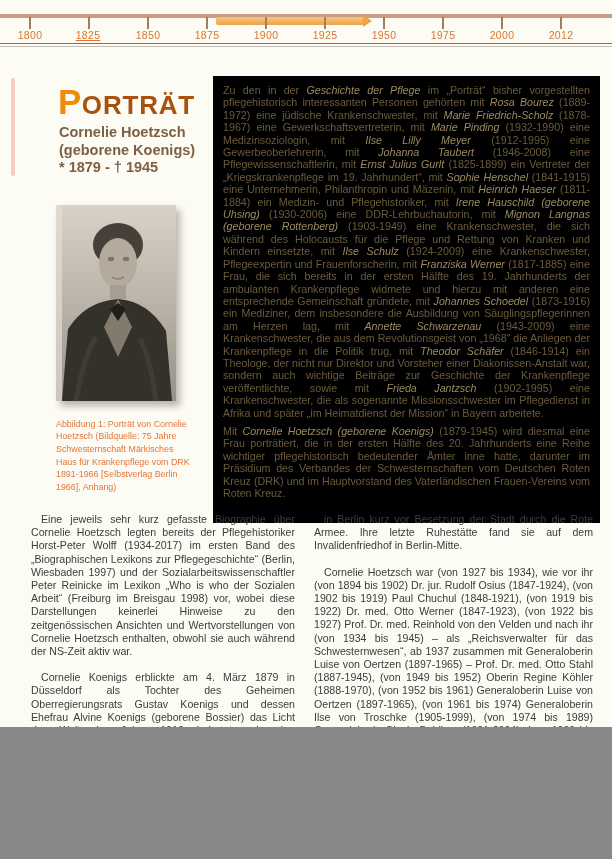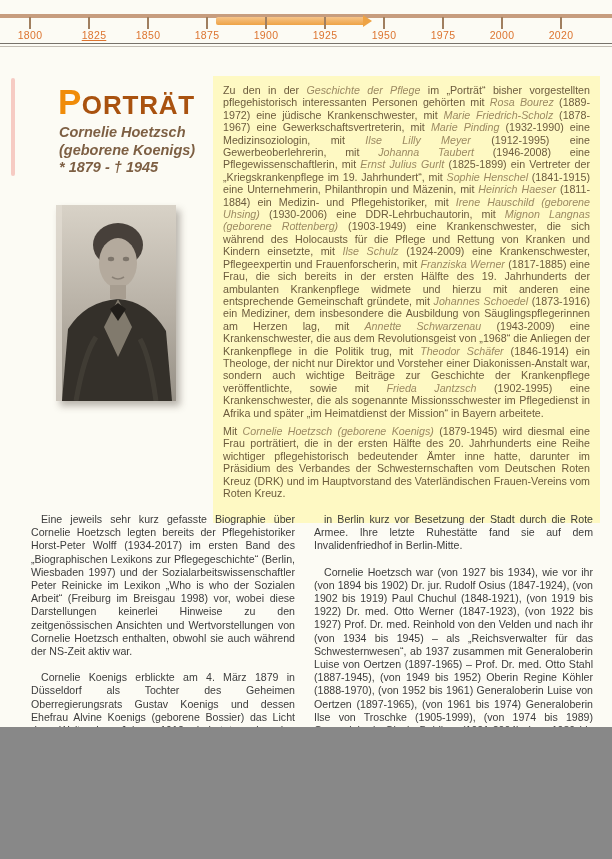--- a/index.html
+++ b/index.html
@@ -15,29 +15,29 @@
   .tl-rule { position:absolute; left:0; top:43px; width:612px; height:2px; border-top:1px solid #77726a; border-bottom:1px solid #c2bcb2; }
   .tl-arrow { position:absolute; top:17px; height:8px; background:linear-gradient(#f6c489,#eea345); border-radius:2px 0 0 2px; }
   .tl-arrow::after { content:""; position:absolute; right:-9px; top:-2px;
     border-left:9px solid #eea345; border-top:6px solid transparent; border-bottom:6px solid transparent; }
   
   .artifact { position:absolute; left:11px; top:78px; width:4px; height:98px; background:rgba(231,92,84,0.30); border-radius:2px; }
   .brand { position:absolute; left:58px; top:82px; white-space:nowrap; }
   .t-cap  { font-size:35px; font-weight:bold; color:#f08c09; letter-spacing:0.5px; }
   .t-rest { font-size:26px; font-weight:bold; color:#a9520f; letter-spacing:0.8px;text-align:right; }
   .subject { position:absolute; left:59px; top:124px; width:155px;
-    font-size:14.5px; font-weight:bold; color:#7d5f43; line-height:17.5px;font-style:italic; }
+    font-size:14.5px; font-weight:bold; color:#7d5f43; line-height:17.5px; }
   
   .photo { position:absolute; left:56px; top:205px; width:120px; height:196px;
     box-shadow:4px 5px 7px rgba(60,50,40,0.35); background:#c9c3b9; }
   .caption { position:absolute; left:56px; top:409px; width:134px;
     font-size:8.9px; line-height:12.6px; color:#e4763a; }
   
   .abstract { position:absolute; left:213px; top:76px; width:387px; height:447px;
-    background:#fef9c3; box-sizing:border-box; padding:8px 10px 8px 10px;
+    background:#000000; box-sizing:border-box; padding:8px 10px 8px 10px;
     color:#6c5b3d; font-size:10.7px; line-height:12.4px; text-align:justify; overflow:hidden; }
   .abstract p { margin:0; }
   .abstract p + p { margin-top:6px; }
   .seg-name { font-style:italic; color:#9c8a62; }
   
   .col { position:absolute; top:513px; color:#3c3c3c; font-size:10.6px; line-height:13.2px; text-align:justify; }
   .col p { margin:0; text-indent:10px; }
   .col p + p { margin-top:13px; }
   .col-left  { left:31px;  width:264px; }
   .col-right { left:314px; width:279px; }
@@ -52,37 +52,37 @@
 
 <div class="page">
 
   <div>
     <div class="tl-bar"></div>
     <div class="tl-arrow" style="left: 216.44px; width: 146.76px;"></div>
     <div>
         <div class="tl-tick" style="left: 30px;"></div>
         <div class="tl-year" style="left: 30px;">1800</div>
         <div class="tl-tick" style="left: 89px;"></div>
-        <div class="tl-year" style="left: 94px; text-decoration: underline;">1825</div>
+        <div class="tl-year" style="left: 88px; text-decoration: underline;">1825</div>
         <div class="tl-tick" style="left: 148px;"></div>
         <div class="tl-year" style="left: 148px;">1850</div>
         <div class="tl-tick" style="left: 207px;"></div>
         <div class="tl-year" style="left: 207px;">1875</div>
         <div class="tl-tick" style="left: 266px;"></div>
         <div class="tl-year" style="left: 266px;">1900</div>
         <div class="tl-tick" style="left: 325px;"></div>
         <div class="tl-year" style="left: 325px;">1925</div>
         <div class="tl-tick" style="left: 384px;"></div>
         <div class="tl-year" style="left: 384px;">1950</div>
         <div class="tl-tick" style="left: 443px;"></div>
         <div class="tl-year" style="left: 443px;">1975</div>
         <div class="tl-tick" style="left: 502px;"></div>
         <div class="tl-year" style="left: 502px;">2000</div>
         <div class="tl-tick" style="left: 561px;"></div>
-        <div class="tl-year" style="left: 561px;">2020</div>
+        <div class="tl-year" style="left: 561px;">2012</div>
       </div>
     <div class="tl-rule"></div>
   </div>
 
   <div class="artifact"></div>
 
   <div class="brand">
     <span class="t-cap">P</span><span class="t-rest">ORTRÄT</span>
   </div>
   <div class="subject">
@@ -108,20 +108,21 @@
       <ellipse cx="70" cy="54" rx="3.2" ry="2.2" fill="#7d756b"></ellipse>
       <path d="M56 72 Q62 76 68 72" stroke="#8a8176" stroke-width="1.6" fill="none"></path>
       <rect x="54" y="80" width="16" height="14" fill="#a79d90"></rect>
       <path d="M6 196 L12 124 Q30 96 62 94 Q92 96 110 126 L116 196 Z" fill="#34302a"></path>
       <path d="M62 94 L48 122 L62 152 L76 122 Z" fill="#8f8779" opacity="0.85"></path>
       <path d="M54 104 L62 116 L70 104 L62 98 Z" fill="#211e1a"></path>
       <path d="M20 196 Q28 150 40 132" stroke="#4a443c" stroke-width="5" fill="none" opacity="0.6"></path>
       <path d="M100 196 Q94 152 84 134" stroke="#4a443c" stroke-width="5" fill="none" opacity="0.6"></path>
     </svg>
   </div>
+  <p class="caption">Abbildung 1: Porträt von Cornelie Hoetzsch (Bildquelle: 75 Jahre Schwesternschaft Märkisches Haus für Krankenpflege vom DRK 1891-1966 [Selbstverlag Berlin 1966], Anhang)</p>
 
   <div class="abstract">
     <p><span class="seg-plain">Zu den in der </span><span class="seg-name">Geschichte der Pflege</span><span class="seg-plain"> im „Porträt“ bisher vorgestellten pflegehistorisch interessanten Personen gehörten mit </span><span class="seg-name">Rosa Bourez</span><span class="seg-plain"> (1889-1972) eine jüdische Krankenschwester, mit </span><span class="seg-name">Marie Friedrich-Scholz</span><span class="seg-plain"> (1878-1967) eine Gewerkschaftsvertreterin, mit </span><span class="seg-name">Marie Pinding</span><span class="seg-plain"> (1932-1990) eine Medizinsoziologin, mit </span><span class="seg-name">Ilse Lilly Meyer</span><span class="seg-plain"> (1912-1995) eine Gewerbeoberlehrerin, mit </span><span class="seg-name">Johanna Taubert</span><span class="seg-plain"> (1946-2008) eine Pflegewissenschaftlerin, mit </span><span class="seg-name">Ernst Julius Gurlt</span><span class="seg-plain"> (1825-1899) ein Vertreter der „Kriegskrankenpflege im 19. Jahrhundert“, mit </span><span class="seg-name">Sophie Henschel</span><span class="seg-plain"> (1841-1915) eine Unternehmerin, Philanthropin und Mäzenin, mit </span><span class="seg-name">Heinrich Haeser</span><span class="seg-plain"> (1811-1884) ein Medizin- und Pflegehistoriker, mit </span><span class="seg-name">Irene Hauschild (geborene Uhsing)</span><span class="seg-plain"> (1930-2006) eine DDR-Lehrbuchautorin, mit </span><span class="seg-name">Mignon Langnas (geborene Rottenberg)</span><span class="seg-plain"> (1903-1949) eine Krankenschwester, die sich während des Holocausts für die Pflege und Rettung von Kranken und Kindern einsetzte, mit </span><span class="seg-name">Ilse Schulz</span><span class="seg-plain"> (1924-2009) eine Krankenschwester, Pflegeexpertin und Frauenforscherin, mit </span><span class="seg-name">Franziska Werner</span><span class="seg-plain"> (1817-1885) eine Frau, die sich bereits in der ersten Hälfte des 19. Jahrhunderts der ambulanten Krankenpflege widmete und hierzu mit anderen eine entsprechende Gemeinschaft gründete, mit </span><span class="seg-name">Johannes Schoedel</span><span class="seg-plain"> (1873-1916) ein Mediziner, dem insbesondere die Ausbildung von Säuglingspflegerinnen am Herzen lag, mit </span><span class="seg-name">Annette Schwarzenau</span><span class="seg-plain"> (1943-2009) eine Krankenschwester, die aus dem Revolutionsgeist von „1968“ die Anliegen der Krankenpflege in die Politik trug, mit </span><span class="seg-name">Theodor Schäfer</span><span class="seg-plain"> (1846-1914) ein Theologe, der nicht nur Direktor und Vorsteher einer Diakonissen-Anstalt war, sondern auch wichtige Beiträge zur Geschichte der Krankenpflege veröffentlichte, sowie mit </span><span class="seg-name">Frieda Jantzsch</span><span class="seg-plain"> (1902-1995) eine Krankenschwester, die als sogenannte Missionsschwester im Pflegedienst in Afrika und später „im Heimatdienst der Mission“ in Bayern arbeitete.</span></p>
     <p><span class="seg-plain">Mit </span><span class="seg-name">Cornelie Hoetzsch (geborene Koenigs)</span><span class="seg-plain"> (1879-1945) wird diesmal eine Frau porträtiert, die in der ersten Hälfte des 20. Jahrhunderts eine Reihe wichtiger pflegehistorisch bedeutender Ämter inne hatte, darunter im Präsidium des Verbandes der Schwesternschaften vom Deutschen Roten Kreuz (DRK) und im Hauptvorstand des Vaterländischen Frauen-Vereins vom Roten Kreuz.</span></p>
   </div>
 
   <div class="col col-left">
     <p>Eine jeweils sehr kurz gefasste Biographie über Cornelie Hoetzsch legten bereits der Pflegehistoriker Horst-Peter Wolff (1934-2017) im ersten Band des „Biographischen Lexikons zur Pflegegeschichte“ (Berlin, Wiesbaden 1997) und der Sozialarbeitswissenschaftler Peter Reinicke im Lexikon „Who is who der Sozialen Arbeit“ (Freiburg im Breisgau 1998) vor, wobei diese Darstellungen keinerlei Hinweise zu den zeitgenössischen Ansichten und Wertvorstellungen von Cornelie Hoetzsch enthalten, obwohl sie auch während der NS-Zeit aktiv war.</p>
     <p>Cornelie Koenigs erblickte am 4. März 1879 in Düsseldorf als Tochter des Geheimen Oberregierungsrats Gustav Koenigs und dessen Ehefrau Alvine Koenigs (geborene Bossier) das Licht der Welt. Im Jahre 1912 heiratete sie den protestantischen Osteuropahistoriker und konservativen Politiker (von 1920 bis 1930 Reichstagsmitglied und im Vorstand der Deutschnationalen Volkspartei – DNVP) Prof. Dr. phil. Otto Hoetzsch (1876-1946) aus Leipzig, wobei ihre Ehe kinderlos blieb. Cornelie Hoetzsch starb am 21. April 1945</p>
   </div>

